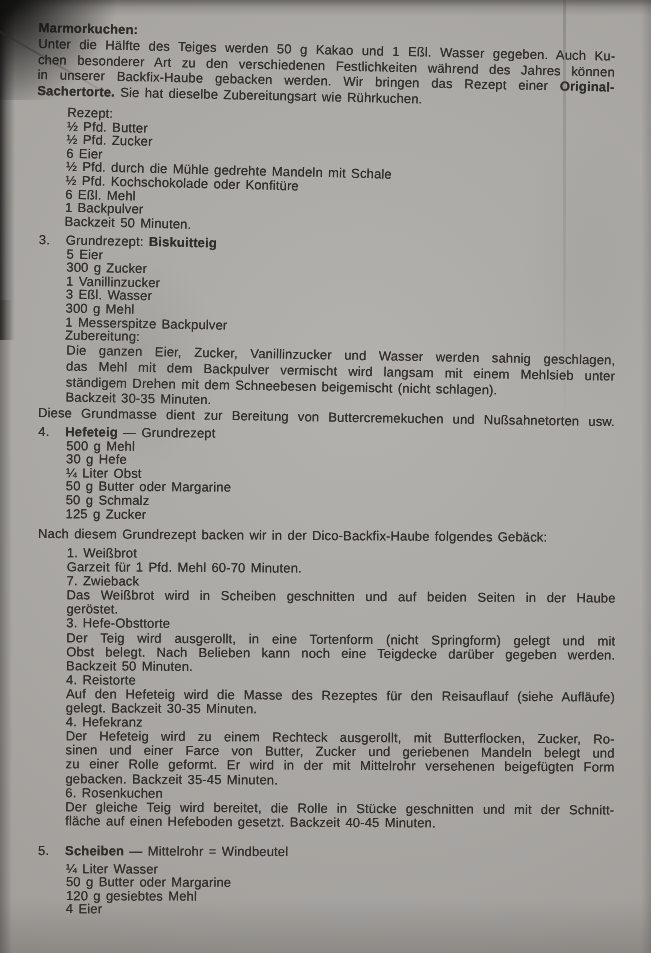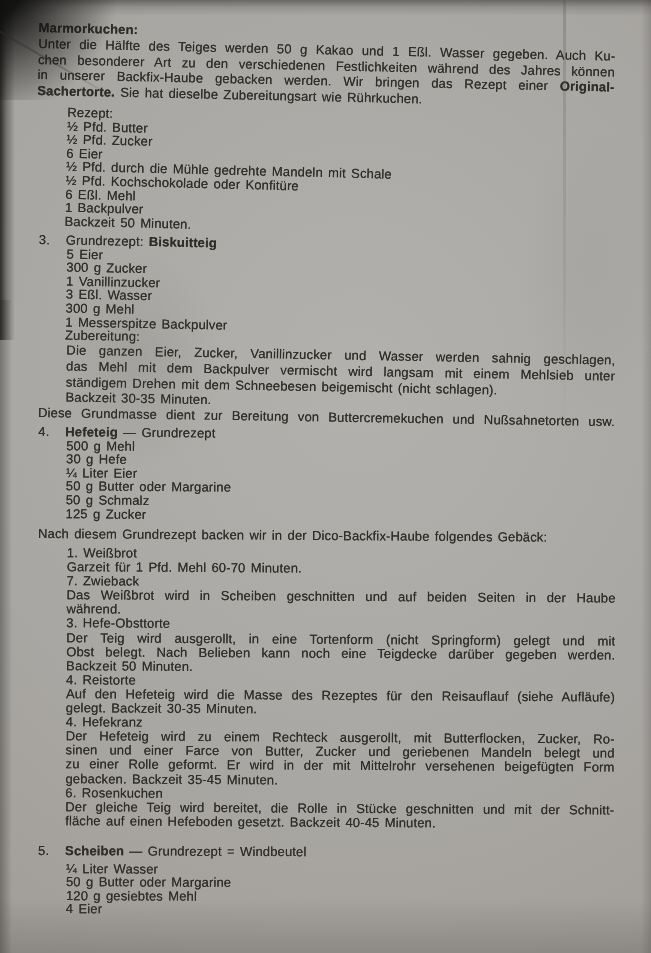--- a/index.html
+++ b/index.html
@@ -93,52 +93,52 @@
         <div class="line ind1"><span>ständigem Drehen mit dem Schneebesen beigemischt (nicht schlagen).</span></div>
         <div class="line ind1"><span>Backzeit 30-35 Minuten.</span></div>
       </div>
       <div class="section para" style="transform: rotate(0.9deg);">
         <div class="line just"><span>Diese Grundmasse dient zur Bereitung von Buttercremekuchen und Nußsahnetorten usw.</span></div>
       </div>
       <div class="section list mt4" style="transform: rotate(0.5deg);">
         <div class="line"><span class="num">4.</span><span class="b">Hefeteig</span><span> — Grundrezept</span></div>
         <div class="line ind1"><span>500 g Mehl</span></div>
         <div class="line ind1"><span>30 g Hefe</span></div>
-        <div class="line ind1"><span>¼ Liter Eier</span></div>
+        <div class="line ind1"><span>¼ Liter Obst</span></div>
         <div class="line ind1"><span>50 g Butter oder Margarine</span></div>
         <div class="line ind1"><span>50 g Schmalz</span></div>
         <div class="line ind1"><span>125 g Zucker</span></div>
       </div>
       <div class="section para mt6" style="transform: rotate(0.4deg);">
         <div class="line"><span>Nach diesem Grundrezept backen wir in der Dico-Backfix-Haube folgendes Gebäck:</span></div>
       </div>
       <div class="section sub mt4" style="transform: rotate(0.35deg);">
         <div class="line ind1"><span>1. Weißbrot</span></div>
         <div class="line ind1"><span>Garzeit für 1 Pfd. Mehl 60-70 Minuten.</span></div>
         <div class="line ind1"><span>7. Zwieback</span></div>
         <div class="line just ind1"><span>Das Weißbrot wird in Scheiben geschnitten und auf beiden Seiten in der Haube</span></div>
-        <div class="line ind1"><span>während.</span></div>
+        <div class="line ind1"><span>geröstet.</span></div>
         <div class="line ind1"><span>3. Hefe-Obsttorte</span></div>
         <div class="line just ind1"><span>Der Teig wird ausgerollt, in eine Tortenform (nicht Springform) gelegt und mit</span></div>
         <div class="line just ind1"><span>Obst belegt. Nach Belieben kann noch eine Teigdecke darüber gegeben werden.</span></div>
         <div class="line ind1"><span>Backzeit 50 Minuten.</span></div>
         <div class="line ind1"><span>4. Reistorte</span></div>
         <div class="line just ind1"><span>Auf den Hefeteig wird die Masse des Rezeptes für den Reisauflauf (siehe Aufläufe)</span></div>
         <div class="line ind1"><span>gelegt. Backzeit 30-35 Minuten.</span></div>
         <div class="line ind1"><span>4. Hefekranz</span></div>
         <div class="line just ind1"><span>Der Hefeteig wird zu einem Rechteck ausgerollt, mit Butterflocken, Zucker, Ro-</span></div>
         <div class="line just ind1"><span>sinen und einer Farce von Butter, Zucker und geriebenen Mandeln belegt und</span></div>
         <div class="line just ind1"><span>zu einer Rolle geformt. Er wird in der mit Mittelrohr versehenen beigefügten Form</span></div>
         <div class="line ind1"><span>gebacken. Backzeit 35-45 Minuten.</span></div>
         <div class="line ind1"><span>6. Rosenkuchen</span></div>
         <div class="line just ind1"><span>Der gleiche Teig wird bereitet, die Rolle in Stücke geschnitten und mit der Schnitt-</span></div>
         <div class="line ind1"><span>fläche auf einen Hefeboden gesetzt. Backzeit 40-45 Minuten.</span></div>
       </div>
       <div class="section list mt16" style="transform: rotate(0.25deg);">
-        <div class="line"><span class="num">5.</span><span class="b">Scheiben</span><span> — Grundrezept = Windbeutel</span></div>
+        <div class="line"><span class="num">5.</span><span class="b">Scheiben</span><span> — Mittelrohr = Windbeutel</span></div>
         <div class="line ind1 mt4"><span>¼ Liter Wasser</span></div>
         <div class="line ind1"><span>50 g Butter oder Margarine</span></div>
         <div class="line ind1"><span>120 g gesiebtes Mehl</span></div>
         <div class="line ind1"><span>4 Eier</span></div>
       </div>
     </div>
   <div class="shade-top"></div>
   <div class="shade-left-strong"></div>
   <div class="shade-left-soft"></div>
   <div class="shade-right"></div>

